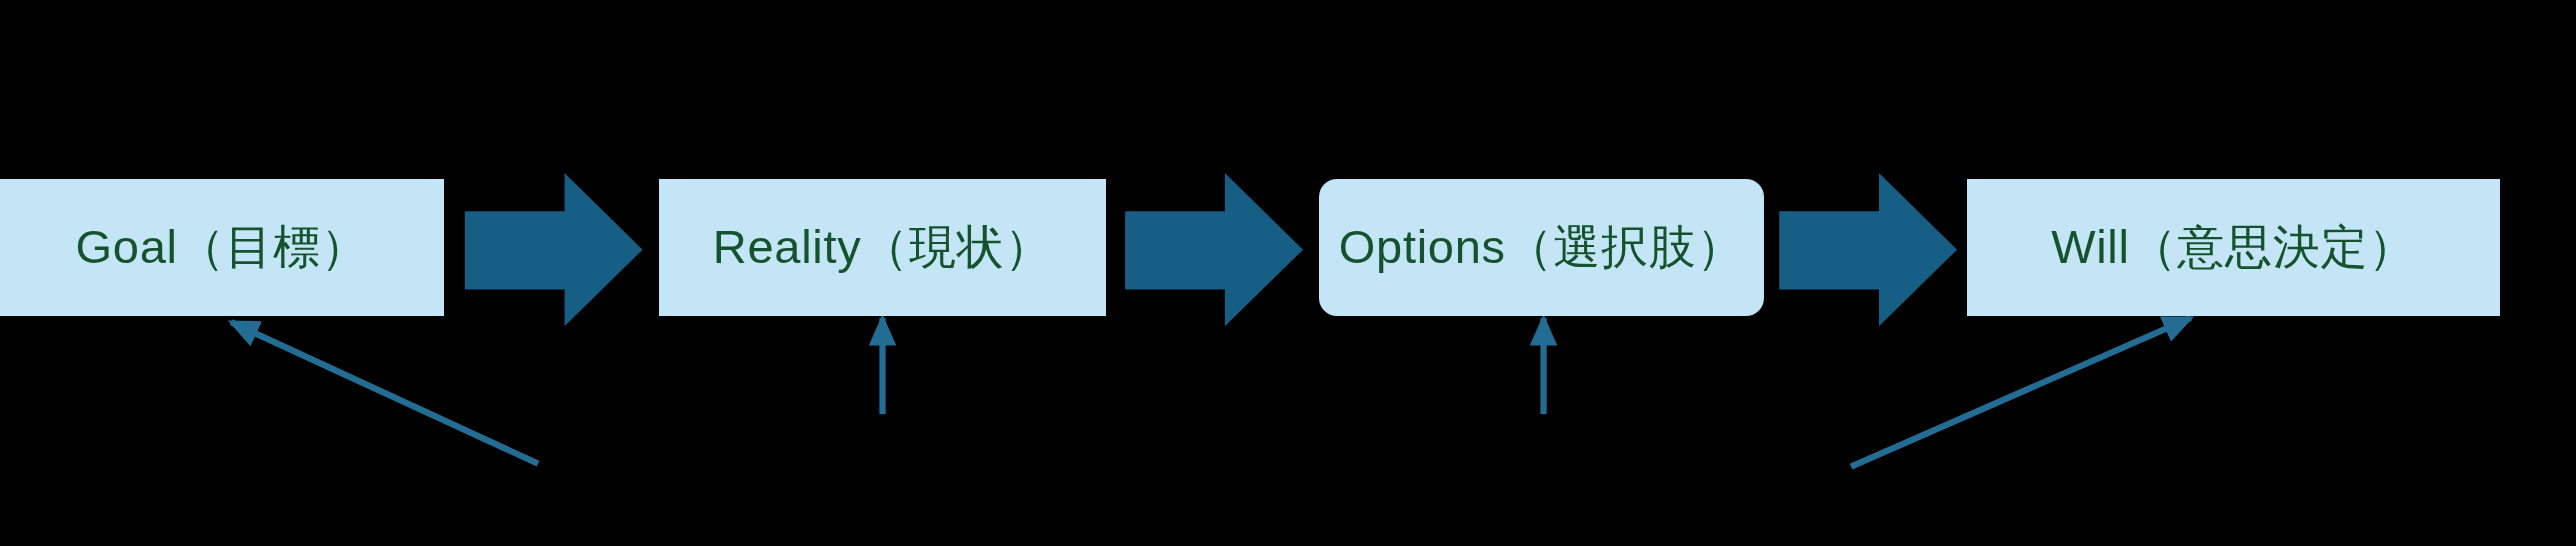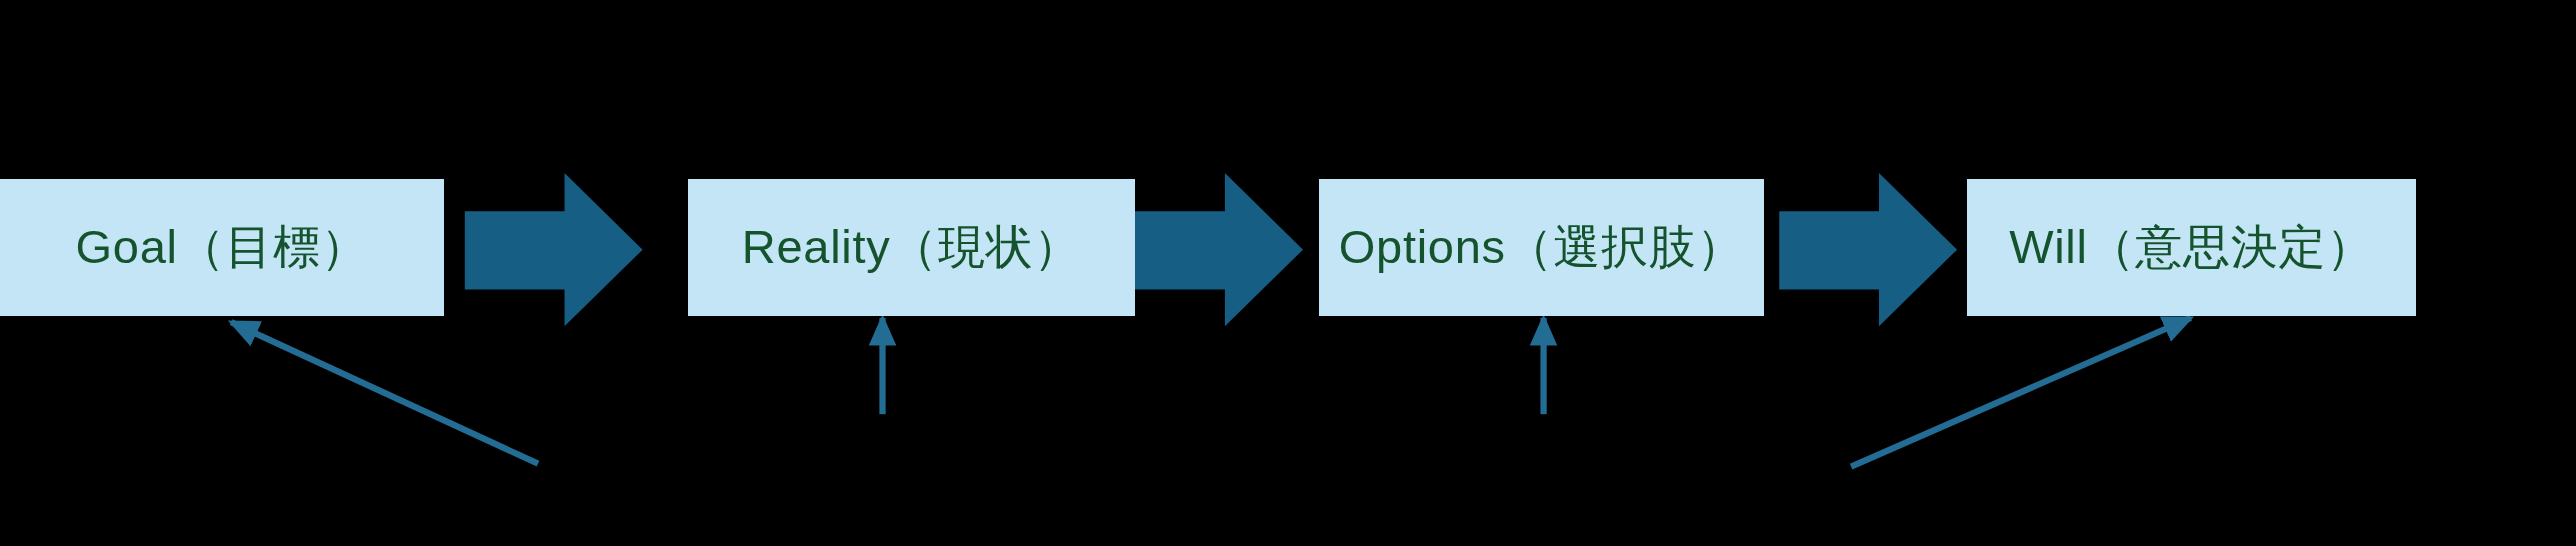--- a/index.html
+++ b/index.html
@@ -57,24 +57,24 @@
 
     <line x1="770" y1="665" x2="330" y2="462" stroke="#236c93" stroke-width="9" marker-end="url(#thinHead)"></line>
     <line x1="1264" y1="594" x2="1264" y2="456" stroke="#236c93" stroke-width="9" marker-end="url(#thinHead)"></line>
     <line x1="2212" y1="594" x2="2212" y2="456" stroke="#236c93" stroke-width="9" marker-end="url(#thinHead)"></line>
     <line x1="2653" y1="669" x2="3140" y2="456" stroke="#236c93" stroke-width="9" marker-end="url(#thinHead)"></line>
   </svg>
 
   <div class="step-box" style="left: 0px;    width: 444px;">
     <span class="step-label">Goal（目標）</span>
   </div>
-  <div class="step-box" style="left: 688px;  width: 447px;">
+  <div class="step-box" style="left: 659px;  width: 447px;">
     <span class="step-label">Reality（現状）</span>
   </div>
-  <div class="step-box" style="left: 1319px; width: 445px;">
+  <div class="step-box" style="left: 1319px; width: 445px; border-radius: 18px;">
     <span class="step-label">Options（選択肢）</span>
   </div>
-  <div class="step-box" style="left: 1967px; width: 449px;">
+  <div class="step-box" style="left: 1967px; width: 533px;">
     <span class="step-label">Will（意思決定）</span>
   </div>
 
 </div>
 
 
 </body></html>

